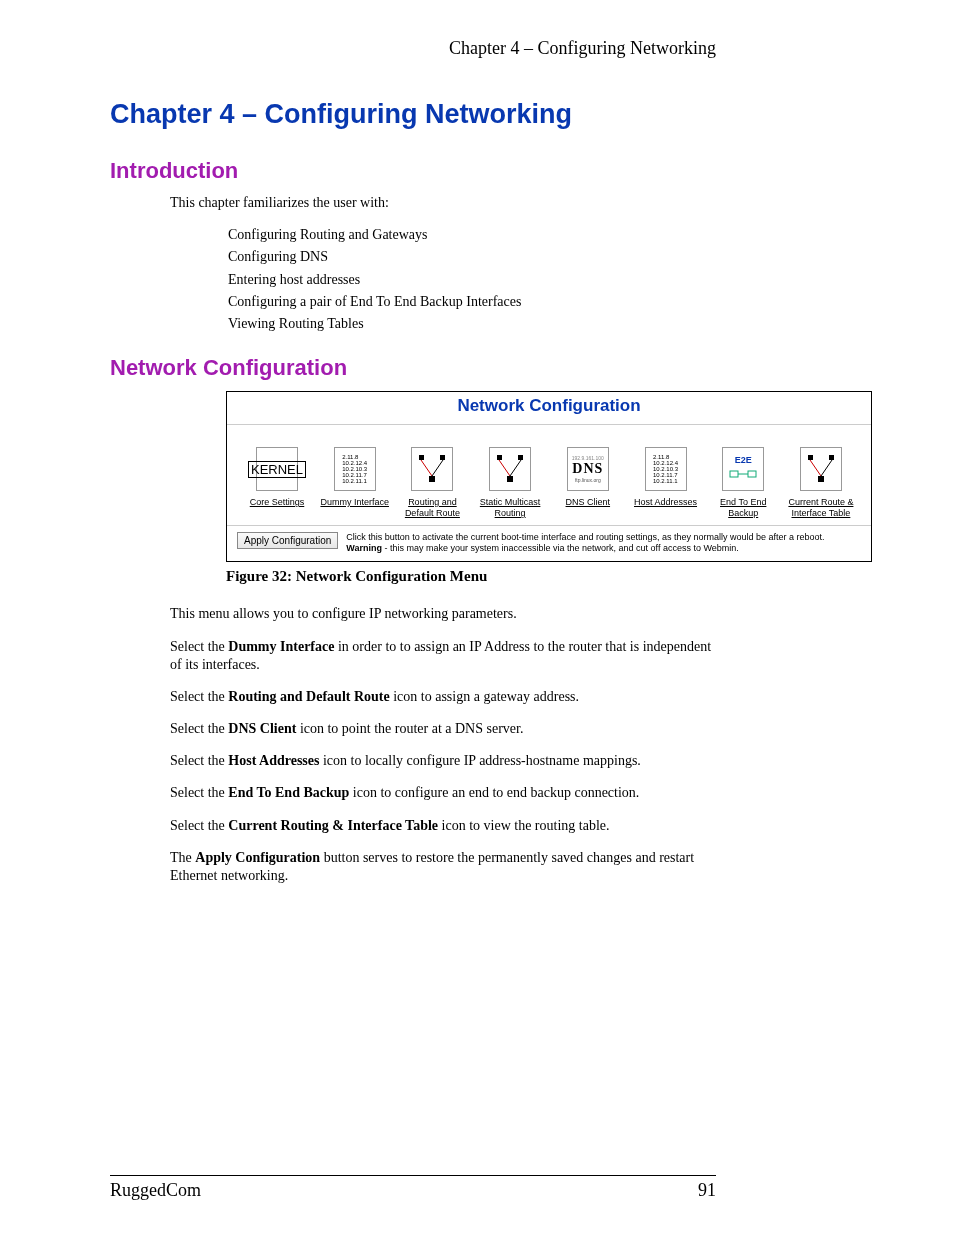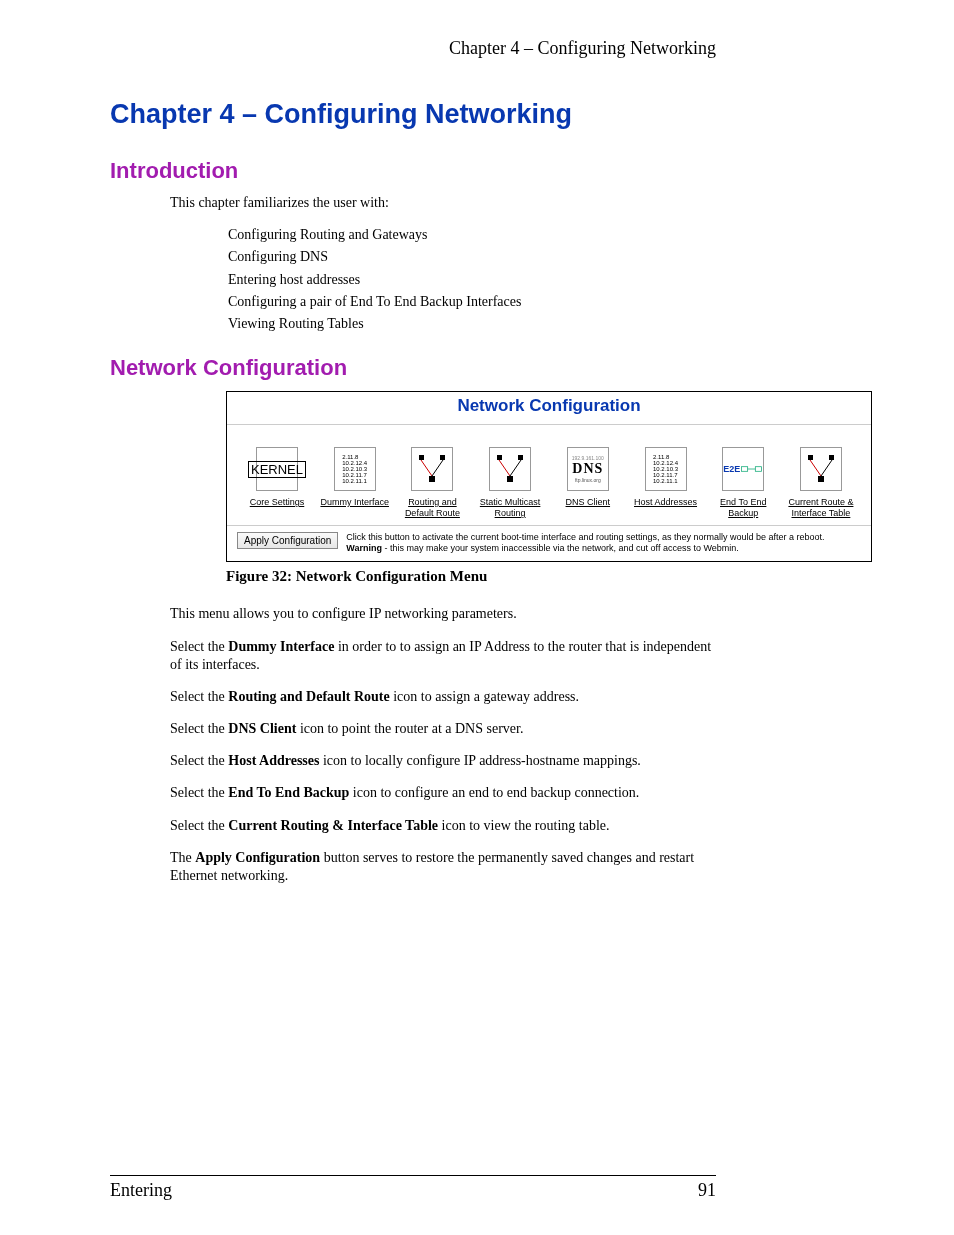--- a/index.html
+++ b/index.html
@@ -261,21 +261,21 @@
               <div>10.2.12.4</div>
               <div>10.2.10.3</div>
               <div>10.2.11.7</div>
               <div>10.2.11.1</div>
             </div>
           </div>
           <div class="label">Host Addresses</div>
         </div>
 
         <div class="icon-cell">
-          <div class="icon-svg" style="">
+          <div class="icon-svg" style="flex-direction:column;">
             <div class="e2e-lbl">E2E</div>
             <svg width="30" height="18" viewBox="0 0 30 18">
               <rect x="2" y="6" width="8" height="6" fill="none" stroke="#1a7" stroke-width="1"></rect>
               <rect x="20" y="6" width="8" height="6" fill="none" stroke="#1a7" stroke-width="1"></rect>
               <line x1="10" y1="9" x2="20" y2="9" stroke="#1a7" stroke-width="1"></line>
             </svg>
           </div>
           <div class="label">End To End Backup</div>
         </div>
 
@@ -310,17 +310,17 @@
     <p class="para"><span>Select the </span><b>Dummy Interface</b><span> in order to to assign an IP Address to the router that is independent of its interfaces.</span></p>
     <p class="para"><span>Select the </span><b>Routing and Default Route</b><span> icon to assign a gateway address.</span></p>
     <p class="para"><span>Select the </span><b>DNS Client</b><span> icon to point the router at a DNS server.</span></p>
     <p class="para"><span>Select the </span><b>Host Addresses</b><span> icon to locally configure IP address-hostname mappings.</span></p>
     <p class="para"><span>Select the </span><b>End To End Backup</b><span> icon to configure an end to end backup connection.</span></p>
     <p class="para"><span>Select the </span><b>Current Routing &amp; Interface Table</b><span> icon to view the routing table.</span></p>
     <p class="para"><span>The </span><b>Apply Configuration</b><span> button serves to restore the permanently saved changes and restart Ethernet networking.</span></p>
   </div>
 
   <div class="footer">
-    <span>Entering</span>
+    <span>RuggedCom</span>
     <span>91</span>
   </div>
 
 </div>
 
 </body></html>

